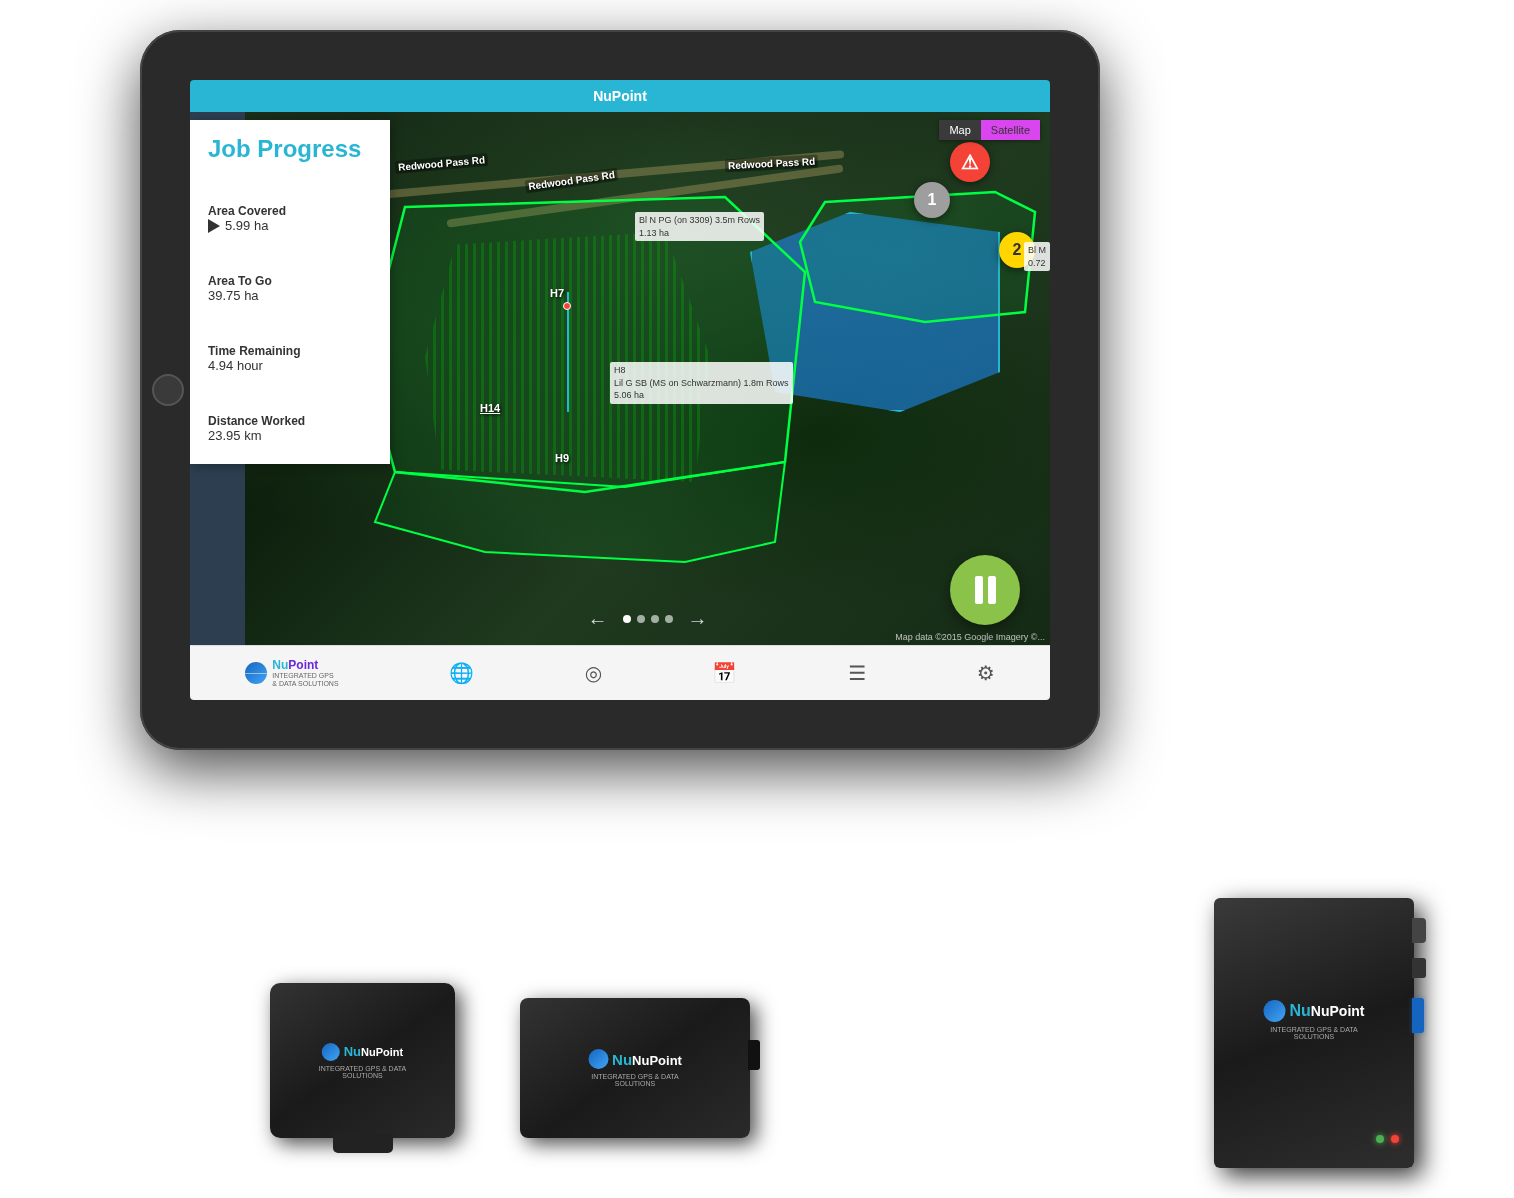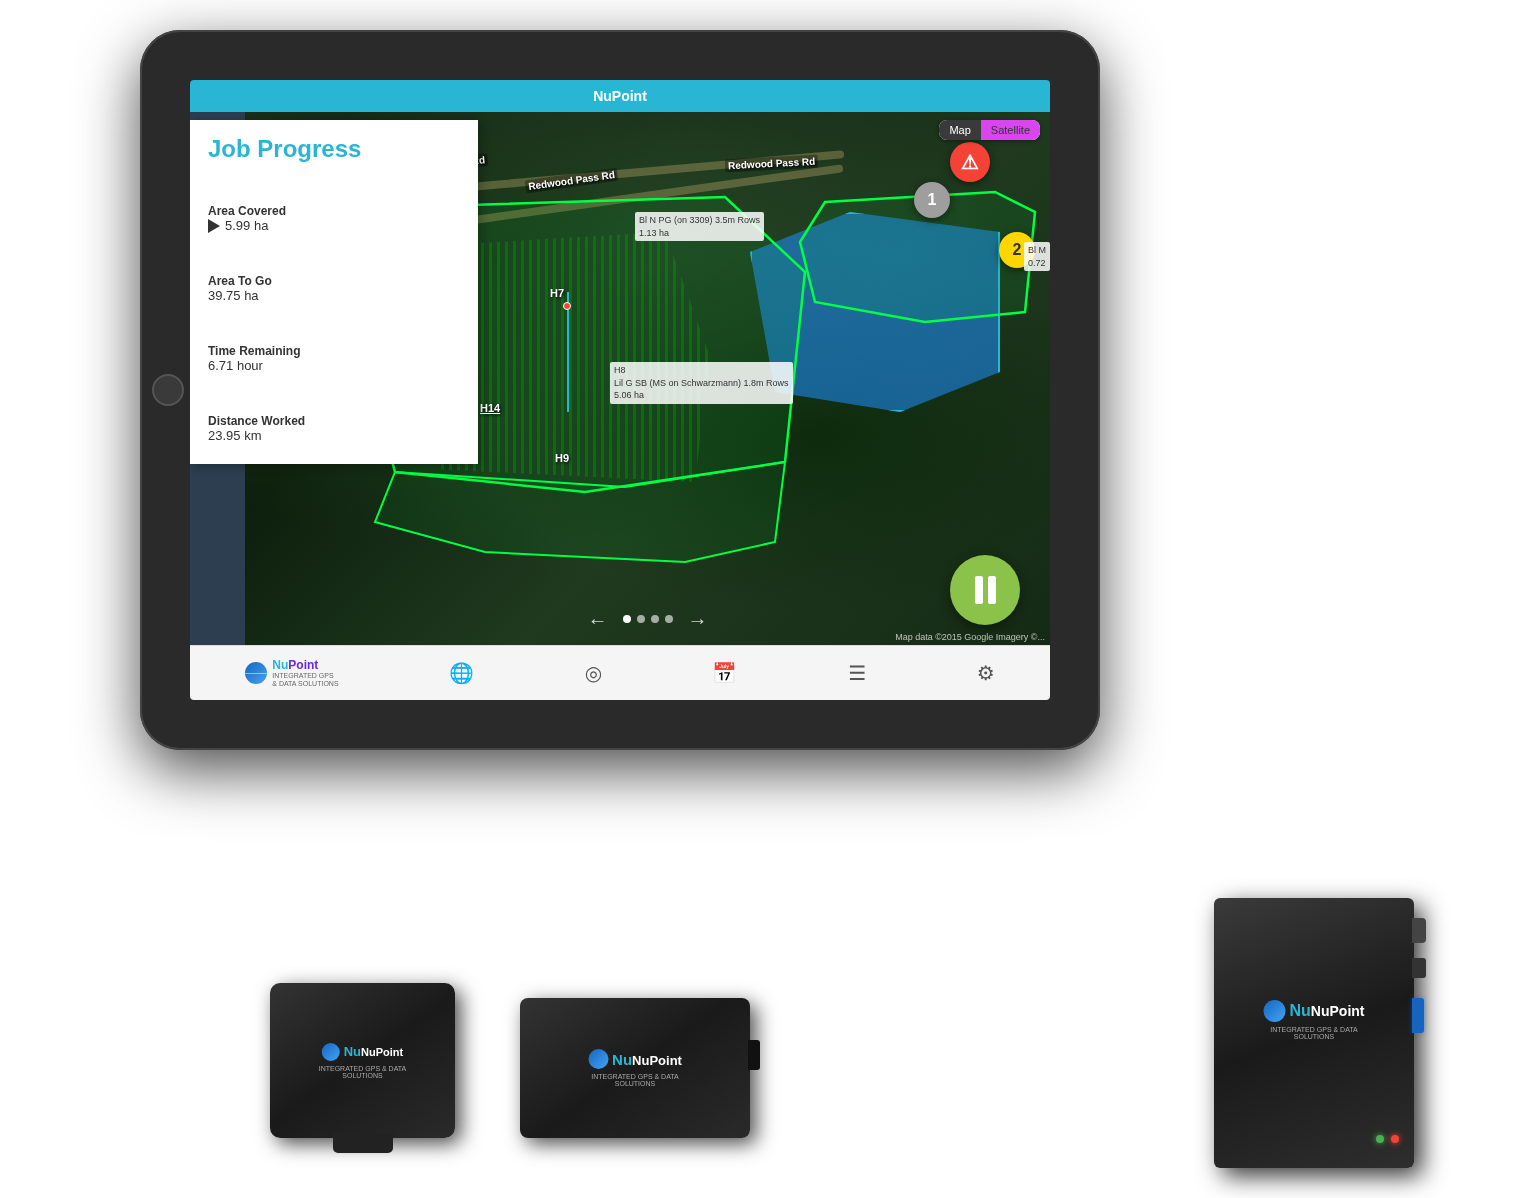--- a/index.html
+++ b/index.html
@@ -192,21 +192,21 @@
       white-space: nowrap;
     }
 
     
     .map-toggle {
       position: absolute;
       top: 8px;
       right: 10px;
       display: flex;
       background: white;
-      border-radius: 8px;
+      border-radius: 0;
       overflow: hidden;
       box-shadow: 0 1px 4px rgba(0,0,0,0.4);
       z-index: 10;
     }
 
     .map-toggle-btn {
       padding: 4px 10px;
       font-size: 11px;
       cursor: pointer;
       background: #d946ef;
@@ -357,21 +357,21 @@
     .bottom-nav-icon {
       font-size: 20px;
       color: #555;
     }
 
     
     .job-progress-panel {
       position: absolute;
       top: 40px;
       left: 0;
-      width: 288px;
+      width: 200px;
       background: white;
       padding: 15px 18px;
       z-index: 20;
       box-shadow: 2px 2px 10px rgba(0,0,0,0.3);
     }
 
     .jp-title {
       color: #29b6d4;
       font-size: 24px;
       font-weight: bold;
@@ -615,21 +615,21 @@
           </div>
         </div>
 
         <div class="jp-row">
           <div class="jp-label">Area To Go</div>
           <div class="jp-value">39.75 ha</div>
         </div>
 
         <div class="jp-row">
           <div class="jp-label">Time Remaining</div>
-          <div class="jp-value">6.71 hour</div>
+          <div class="jp-value">4.94 hour</div>
         </div>
 
         <div class="jp-row">
           <div class="jp-label">Distance Worked</div>
           <div class="jp-value">23.95 km</div>
         </div>
       </div>
 
       <div class="bottom-nav">
 

